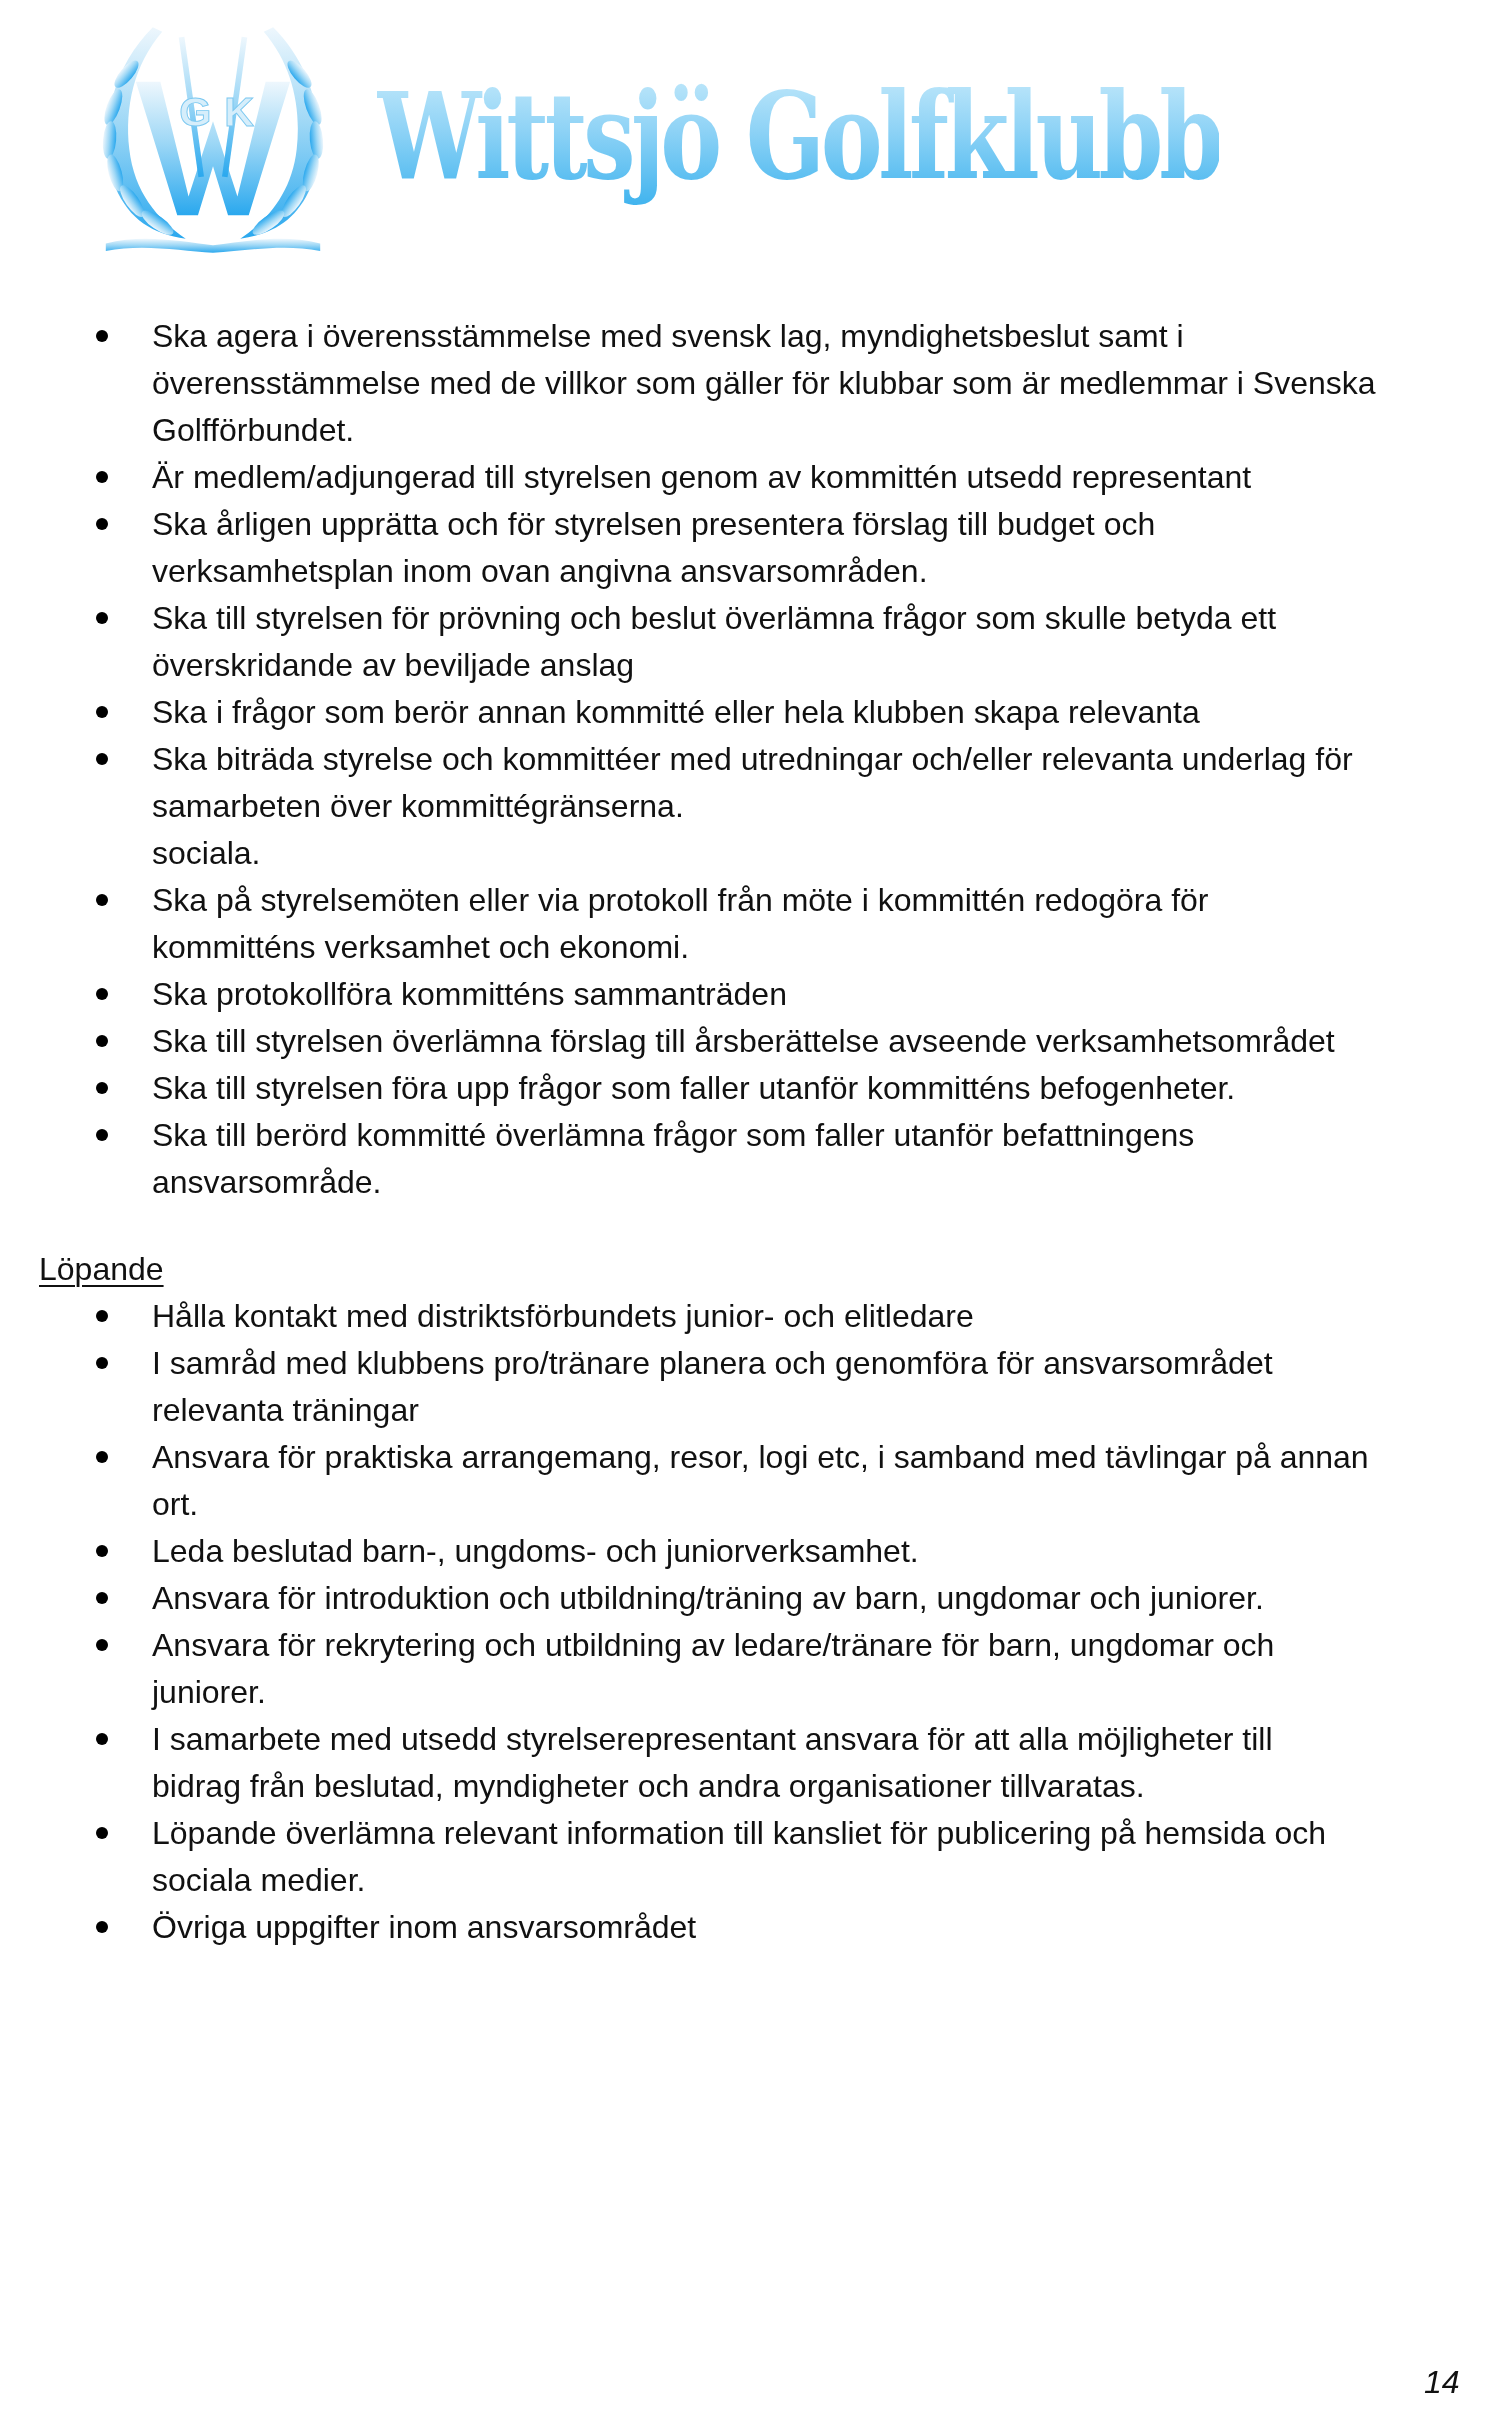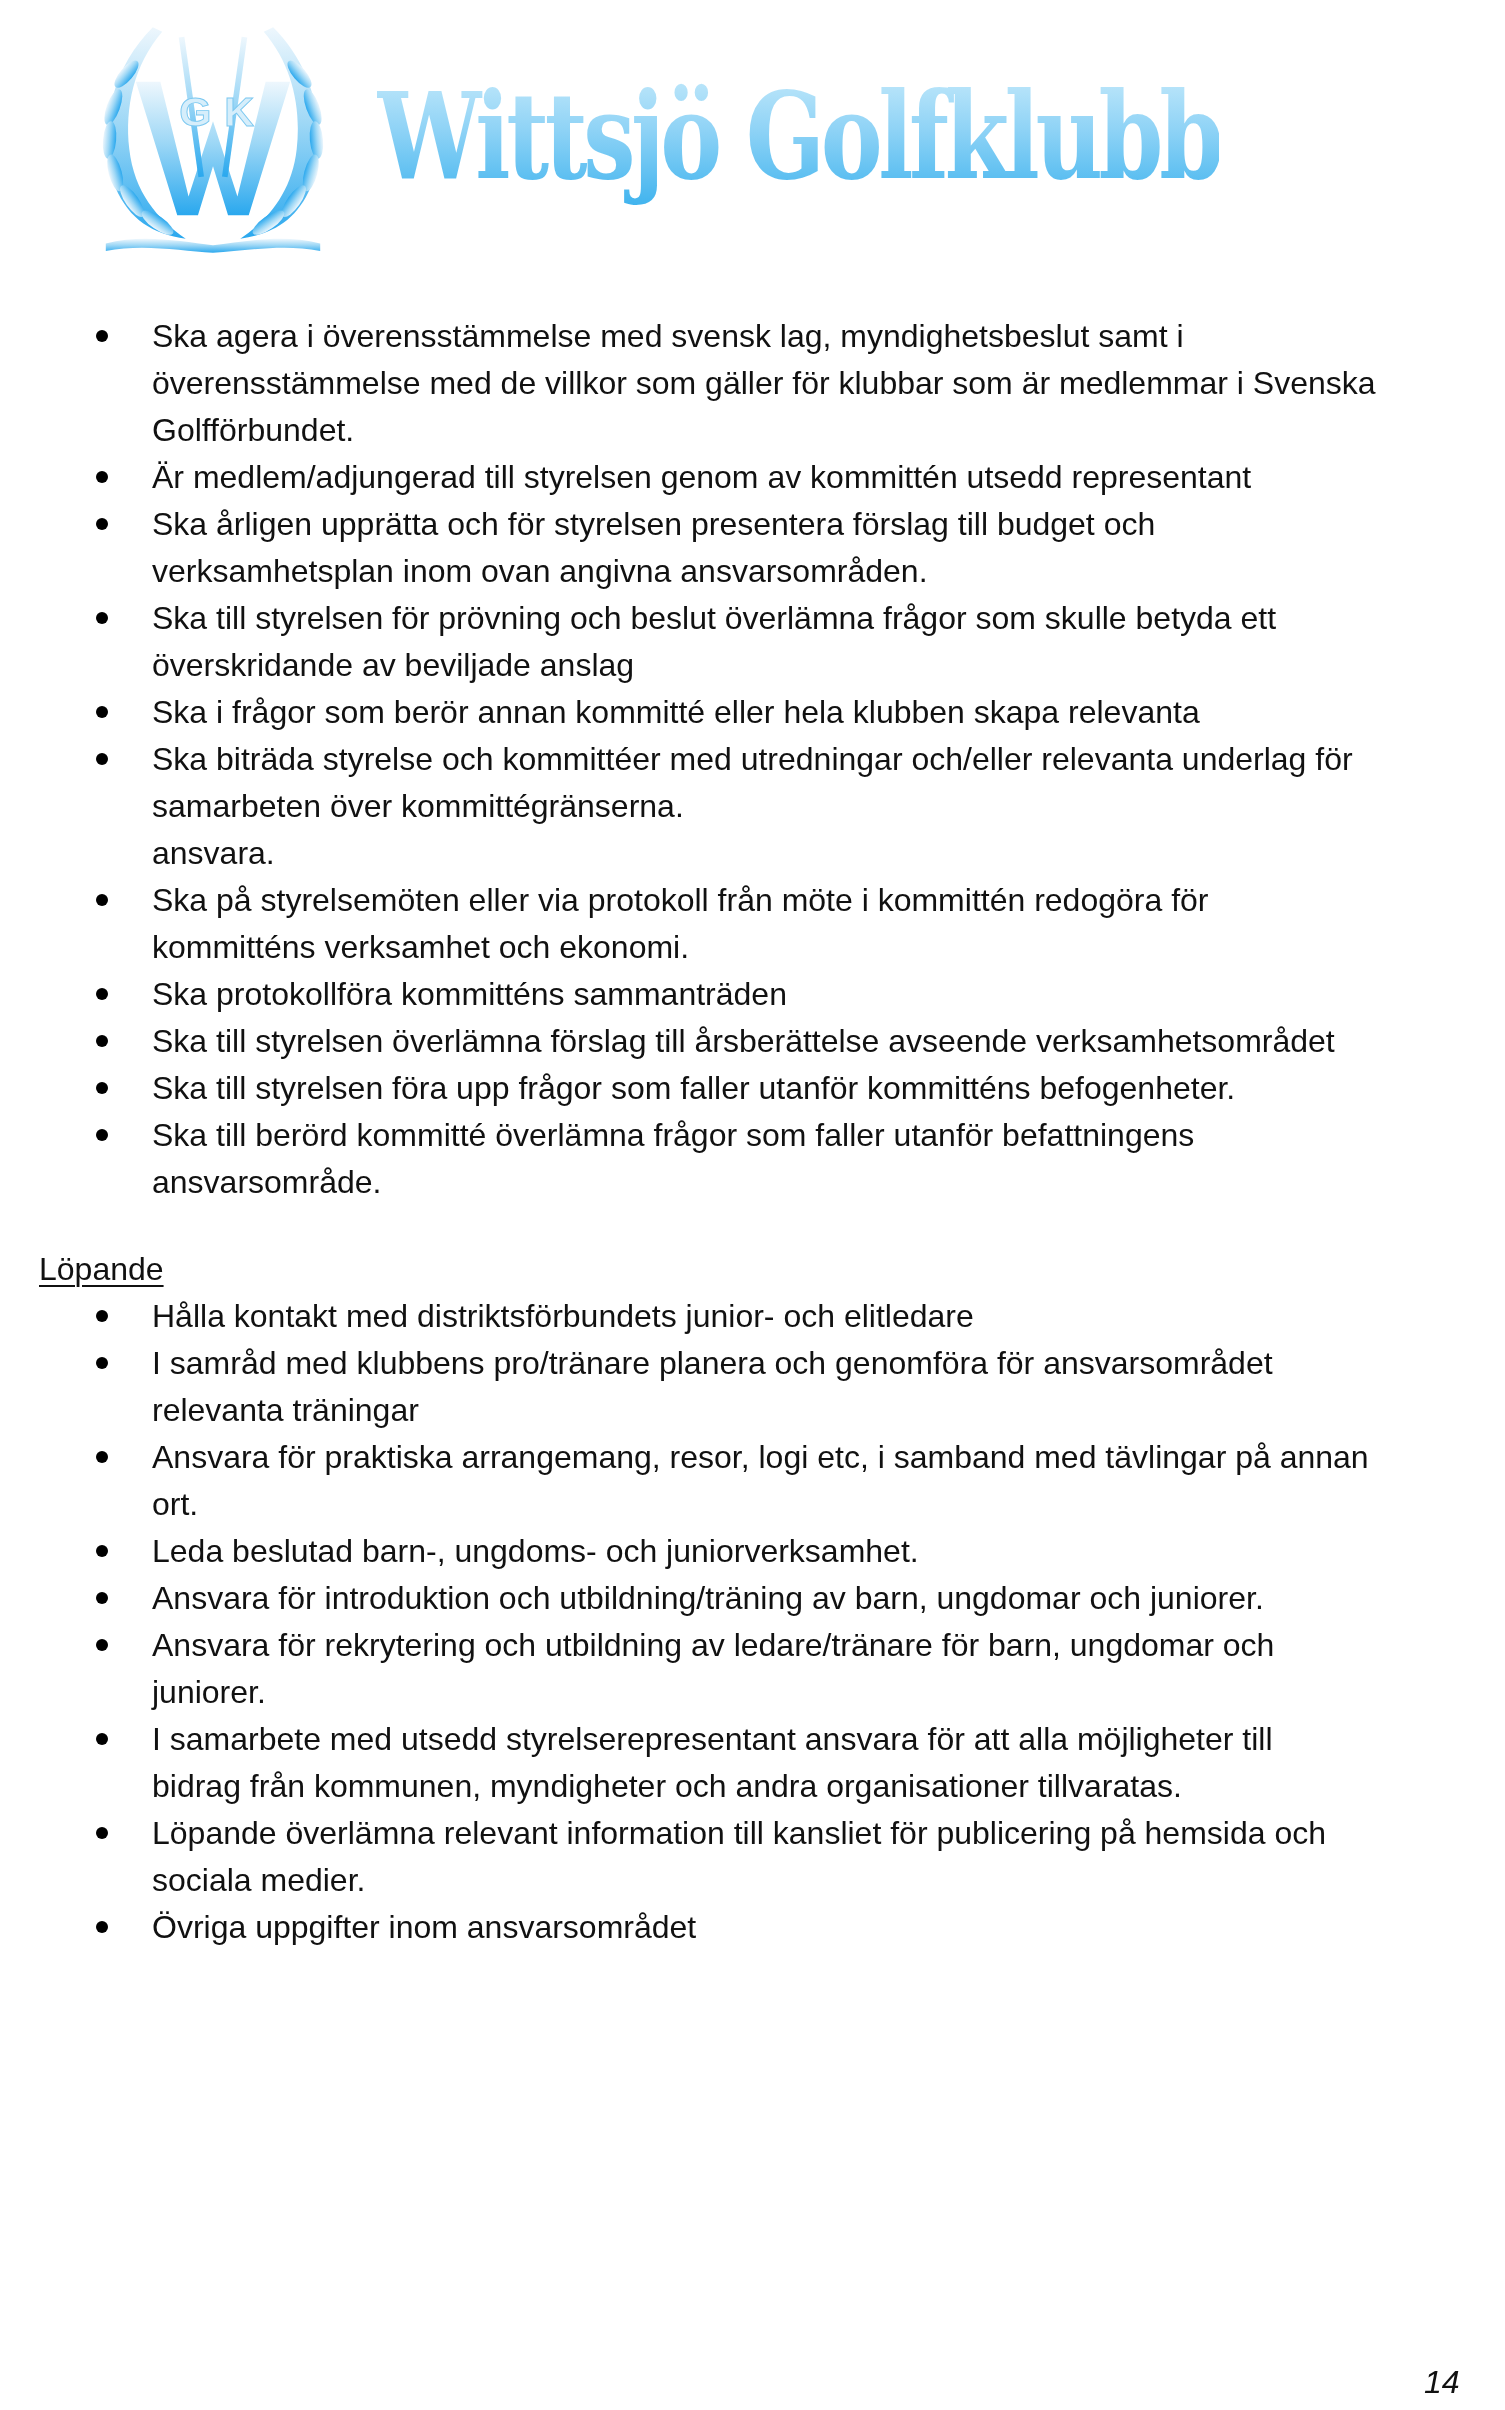--- a/index.html
+++ b/index.html
@@ -117,21 +117,21 @@
       </div>
     <div class="line">
         <span class="bullet"></span>
         <span class="txt">Ska biträda styrelse och kommittéer med utredningar och/eller relevanta underlag för</span>
       </div>
 
     <div class="line">
         <span class="txt">samarbeten över kommittégränserna.</span>
       </div>
     <div class="line">
-        <span class="txt">ansvara.</span>
+        <span class="txt">sociala.</span>
       </div>
 
     <div class="line">
         <span class="bullet"></span>
         <span class="txt">Ska på styrelsemöten eller via protokoll från möte i kommittén redogöra för</span>
       </div>
     <div class="line">
         <span class="txt">kommitténs verksamhet och ekonomi.</span>
       </div>
 
@@ -204,21 +204,21 @@
     <div class="line">
         <span class="txt">juniorer.</span>
       </div>
 
 
     <div class="line">
         <span class="bullet"></span>
         <span class="txt">I samarbete med utsedd styrelserepresentant ansvara för att alla möjligheter till</span>
       </div>
     <div class="line">
-        <span class="txt">bidrag från kommunen, myndigheter och andra organisationer tillvaratas.</span>
+        <span class="txt">bidrag från beslutad, myndigheter och andra organisationer tillvaratas.</span>
       </div>
 
     <div class="line">
         <span class="bullet"></span>
         <span class="txt">Löpande överlämna relevant information till kansliet för publicering på hemsida och</span>
       </div>
     <div class="line">
         <span class="txt">sociala medier.</span>
       </div>
 

